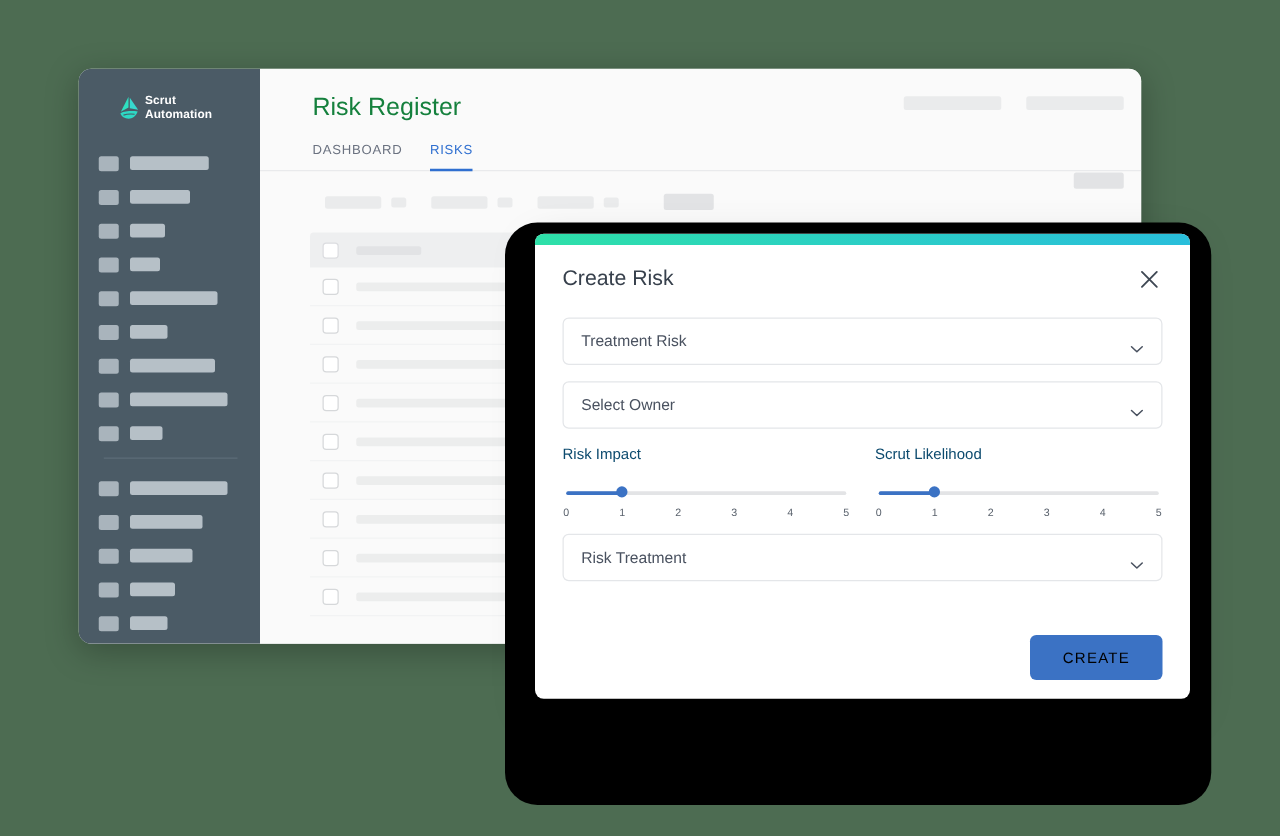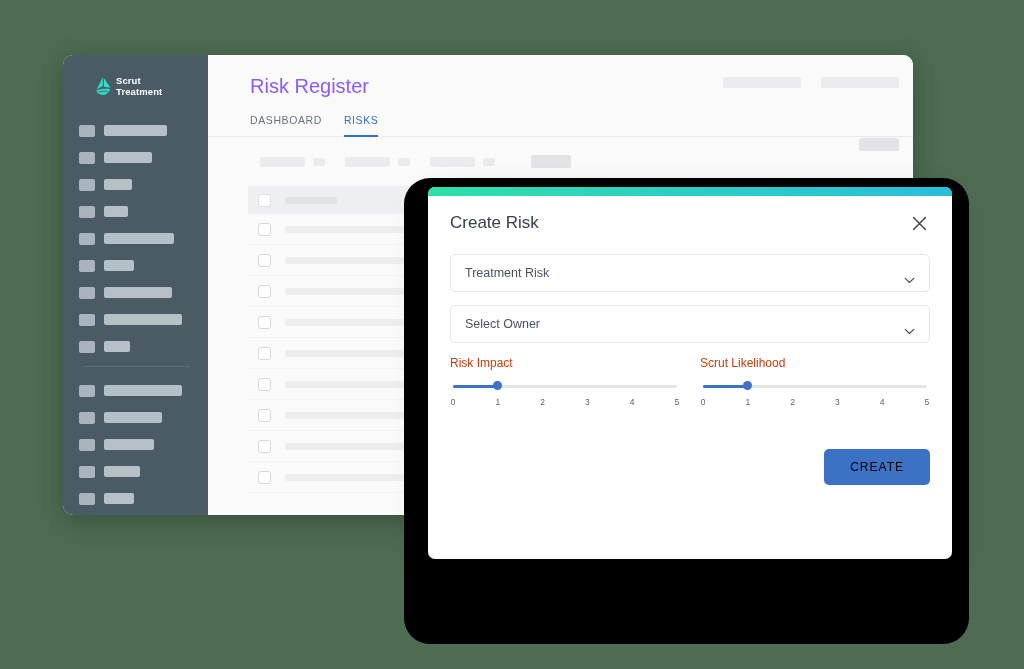--- a/index.html
+++ b/index.html
@@ -72,21 +72,21 @@
   .nav-divider {
     height: 1px;
     background: #5d6d78;
     margin: 6px 18px 16px 20px;
   }
 
   
   #main { flex: 1; background: #fafafa; position: relative; min-width: 0; }
   #page-title {
     font-size: 20px;
-    color: #8b5cf6;
+    color: #15803d;
     padding: 20px 0 0 42px;
     font-weight: normal;
   }
   #tabs {
     display: flex;
     gap: 22px;
     padding: 16px 0 0 42px;
     border-bottom: 1px solid #e9eaec;
   }
   .tab {
@@ -203,22 +203,22 @@
     cursor: pointer;
   }
   .select-label { font-size: 12.5px; color: #4a5260; }
   .chev { width: 11px; height: 7px; flex: 0 0 11px; }
 
   
   #sliders { display: flex; gap: 20px; margin: 9px 0 12px 0; }
   .slider-block { flex: 1; }
   .slider-title {
     font-size: 12px;
-    color: #c2410c;
-    margin-bottom: 14px;
+    color: #0c4a6e;
+    margin-bottom: 22px;
   }
   .slider-track-wrap { position: relative; height: 4px; margin: 0 3px 0 3px; }
   .slider-track {
     position: absolute; left: 0; right: 0; top: 1px;
     height: 2.5px; background: #e3e4e6; border-radius: 2px;
   }
   .slider-fill {
     position: absolute; left: 0; top: 1px;
     height: 2.5px; background: #3b72c4; border-radius: 2px;
   }
@@ -261,21 +261,21 @@
 
     <div class="logo-row">
       <span class="logo-mark">
         <svg viewBox="0 0 24 24" width="21" height="21">
           <path d="M11.2 1.6 L4.2 15.2 L11.2 11.4 Z" fill="#2ee0c0"></path>
           <path d="M12.4 2.4 L20.0 13.4 L12.4 12.2 Z" fill="#37d9cf"></path>
           <path d="M3.8 16.6 C8 14.6 14.5 14.4 19.6 15.0 C17.8 19.4 14.6 21.6 11.4 21.6 C7.6 21.6 4.8 19.6 3.8 16.6 Z" fill="#2ed9c4"></path>
           <path d="M6.6 18.4 C9.6 17.4 13.6 17.3 16.8 17.6" stroke="#4b5b66" stroke-width="1" fill="none"></path>
         </svg>
       </span>
-      <span class="logo-text"><span>Scrut</span><br><span>Treatment</span></span>
+      <span class="logo-text"><span>Scrut</span><br><span>Automation</span></span>
     </div>
 
     <div class="nav-group" id="nav-group-1">
         <div class="nav-item">
           <span class="nav-icon-sk"></span>
           <span class="nav-bar-sk" style="width: 63px;"></span>
         </div>
         <div class="nav-item">
           <span class="nav-icon-sk"></span>
           <span class="nav-bar-sk" style="width: 48px;"></span>
@@ -478,18 +478,26 @@
             <span>0</span>
             <span>1</span>
             <span>2</span>
             <span>3</span>
             <span>4</span>
             <span>5</span>
           </div>
       </div>
     </div>
 
+    <div class="select-field">
+      <span class="select-label">Risk Treatment</span>
+      <span class="chev">
+        <svg viewBox="0 0 14 9" width="11" height="7">
+            <path d="M1.5 1.8 L7 7 L12.5 1.8" stroke="#4a5260" stroke-width="1.6" fill="none" stroke-linecap="round" stroke-linejoin="round"></path>
+          </svg>
+      </span>
+    </div>
   </div>
 
   <div id="modal-footer">
     <button id="create-btn">CREATE</button>
   </div>
 </div>
 
 </body></html>

